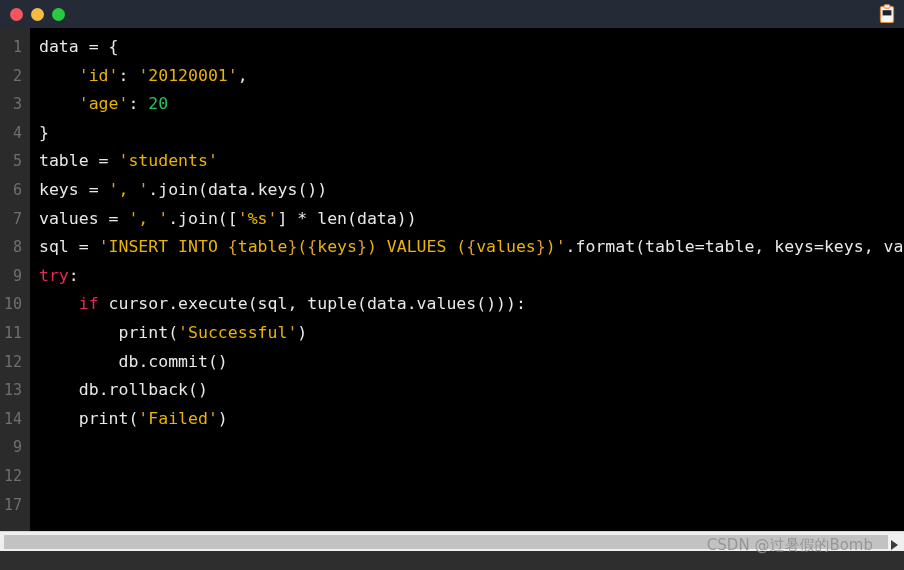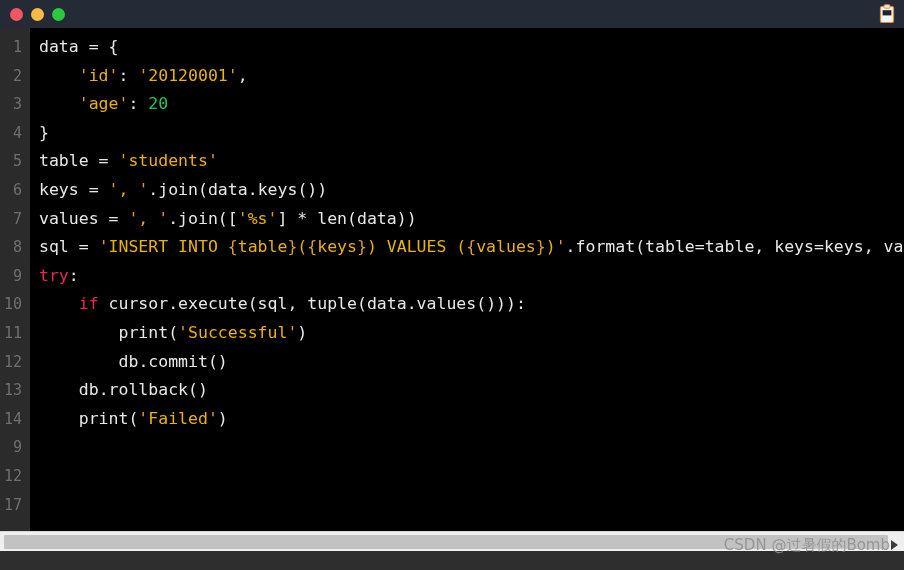--- a/index.html
+++ b/index.html
@@ -145,21 +145,21 @@
   .bottombar {
     position: absolute;
     left: 0;
     top: 551px;
     width: 904px;
     height: 19px;
     background: #2e2e2e;
   }
   .watermark {
     position: absolute;
-    right: 14px;
+    right: 31px;
     top: 536px;
     font-family: "DejaVu Sans", sans-serif;
     font-size: 15px;
     color: #8f8f8f;
     opacity: 0.85;
     white-space: nowrap;
     pointer-events: none;
   }
 </style>
 </head>

